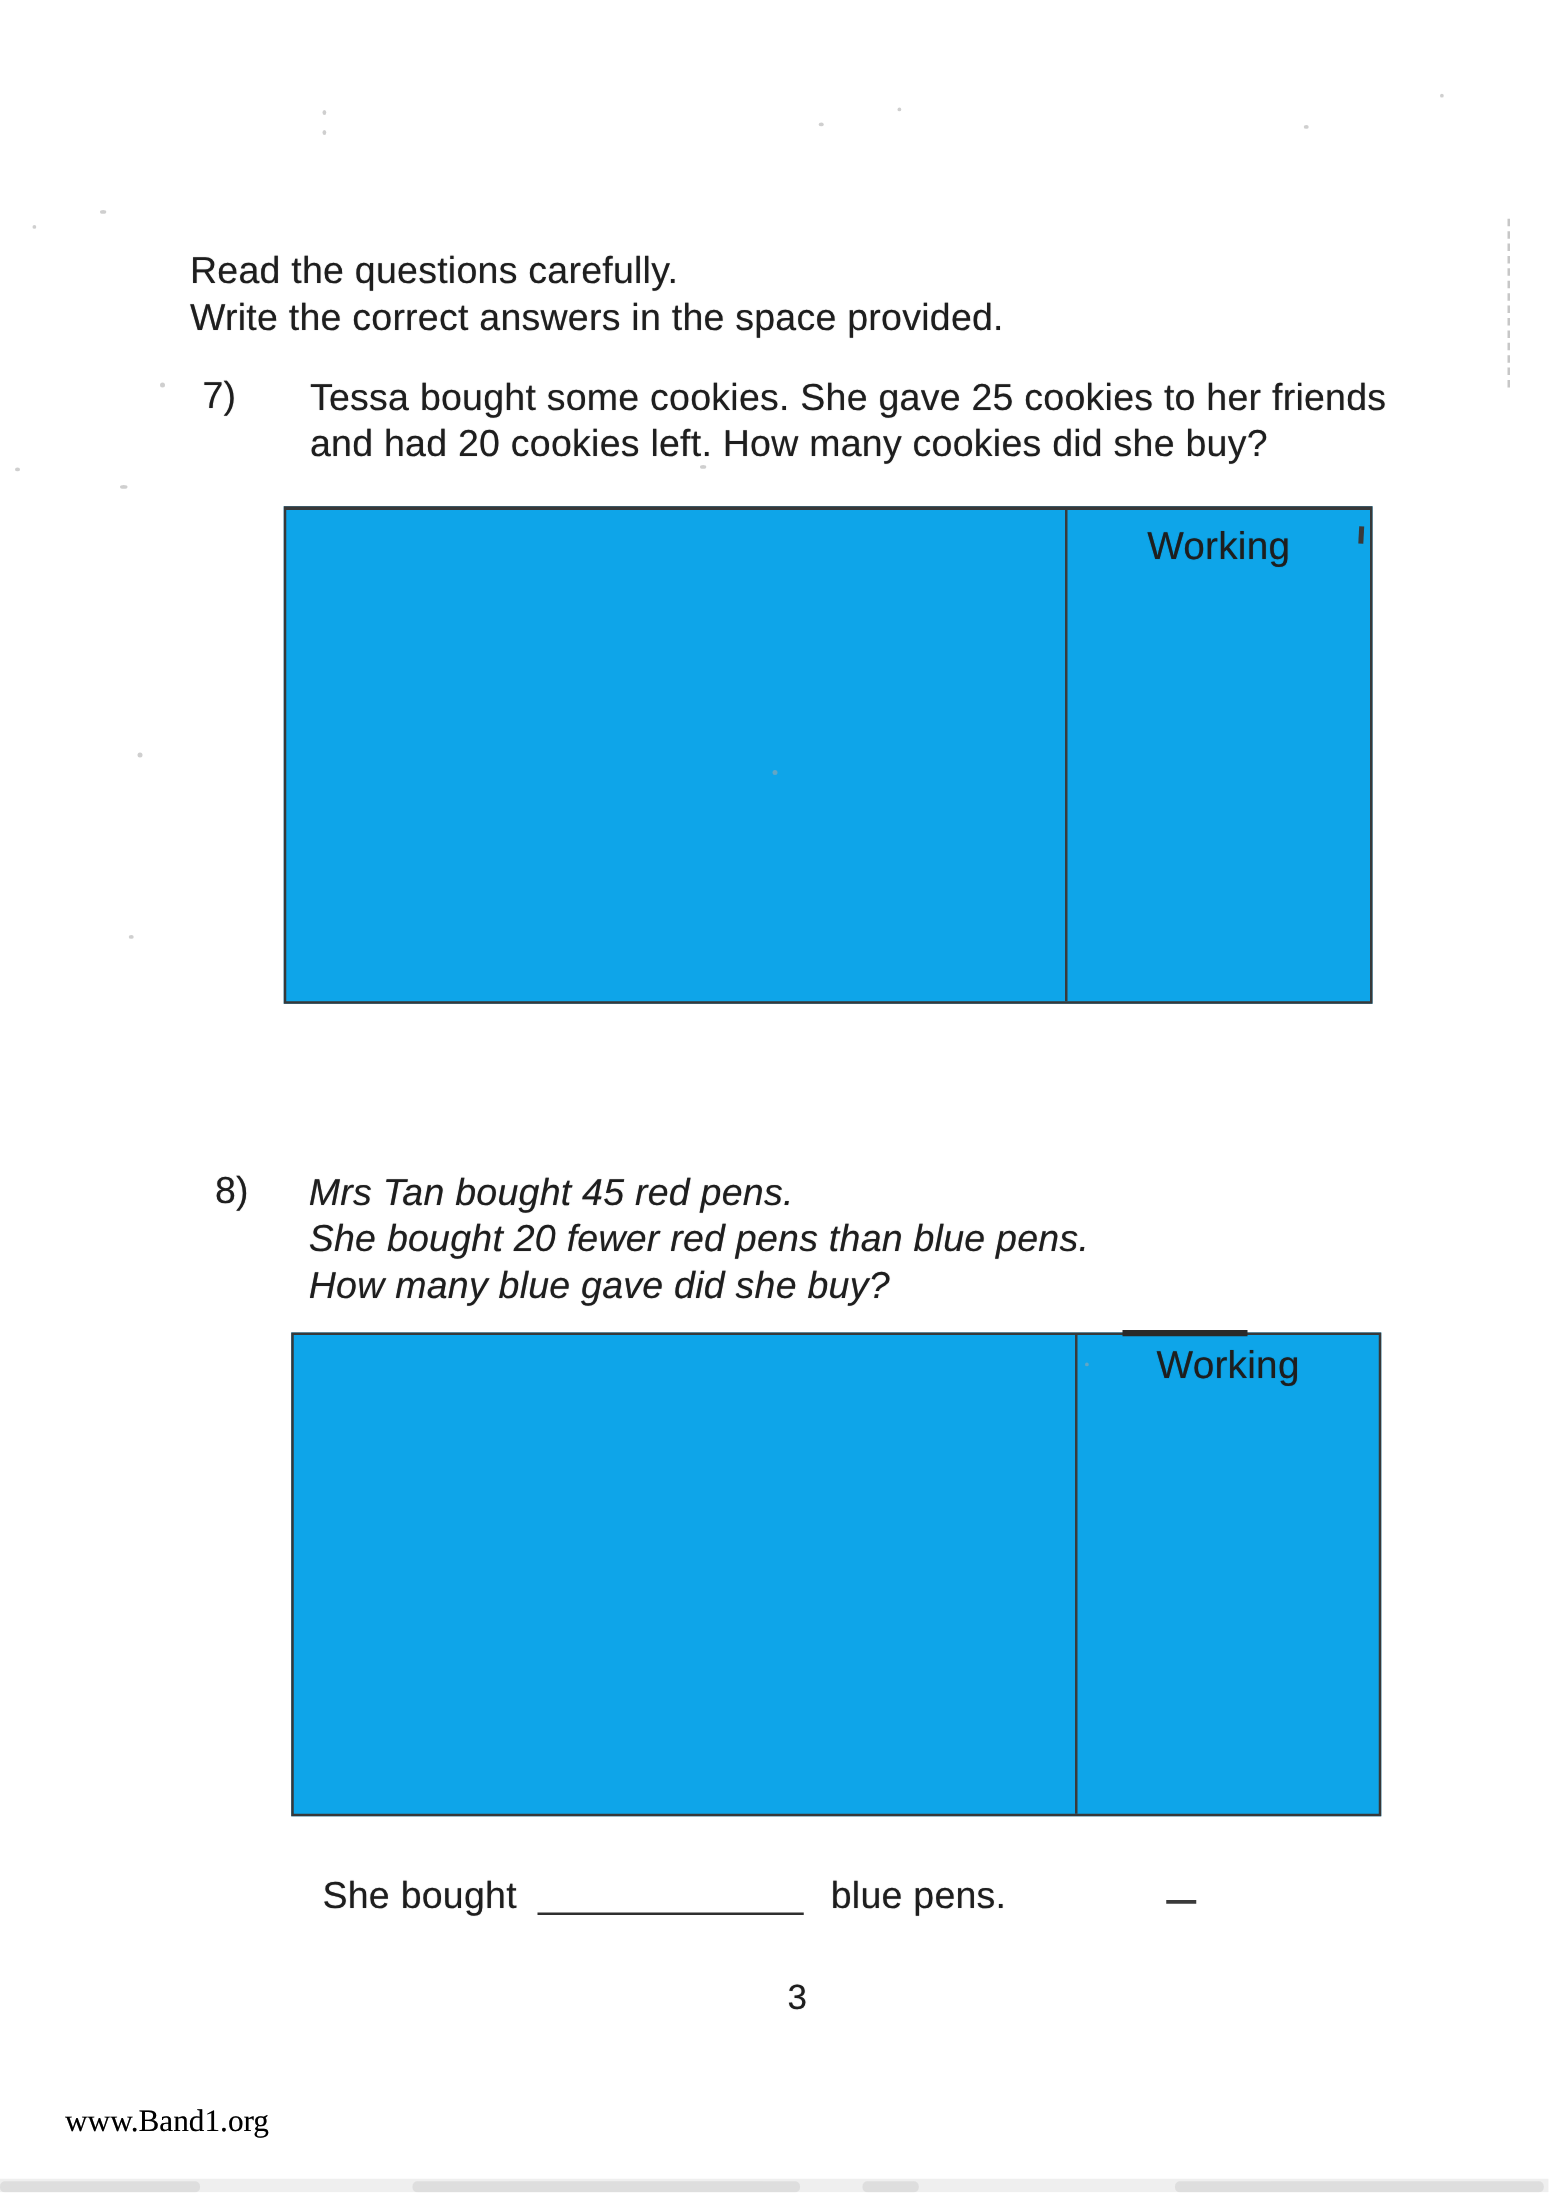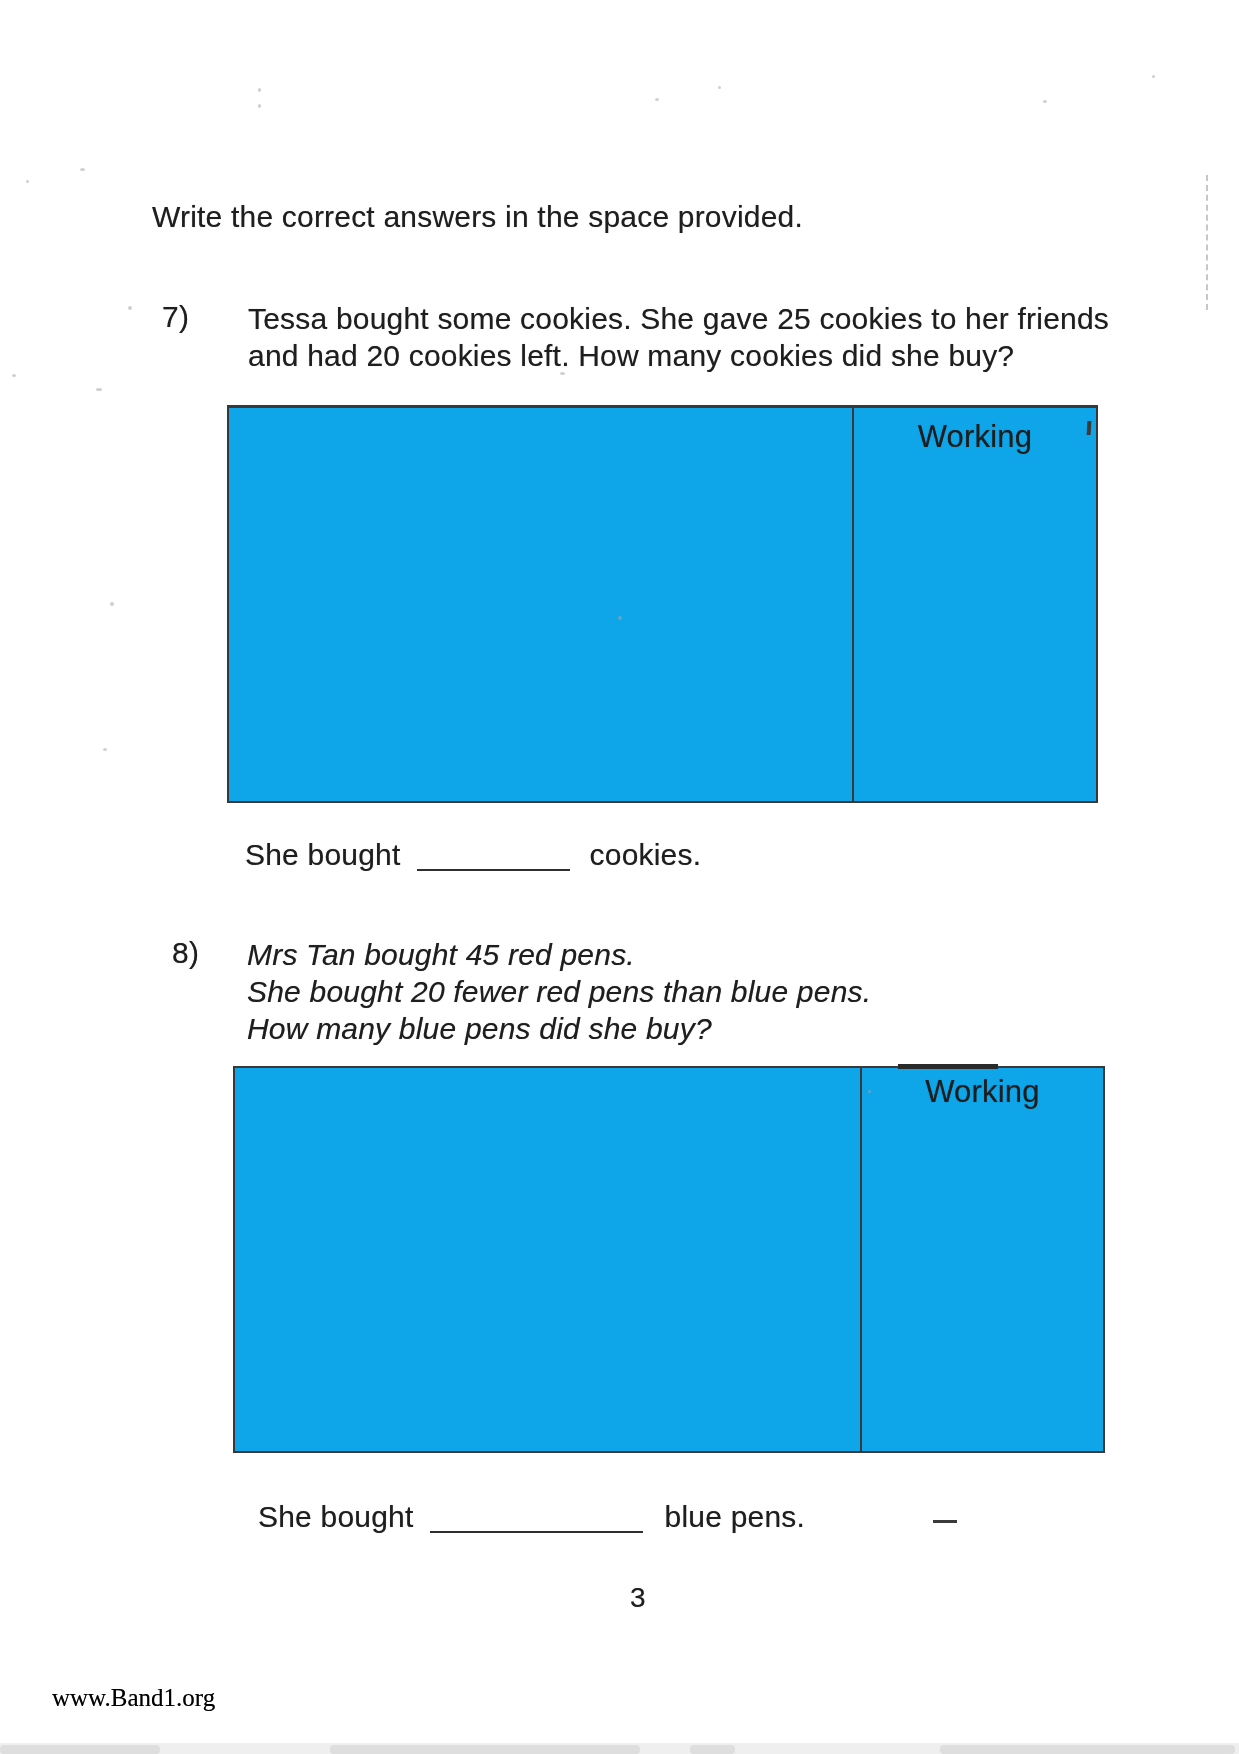--- a/index.html
+++ b/index.html
@@ -76,49 +76,45 @@
     background:#efefef;
   }
   .smudge{position:absolute;bottom:0;height:9px;background:#d9d9d9;opacity:0.8;border-radius:4px;}
 </style>
 </head>
 <body>
 
 <div class="page">
 
   <div class="instructions scan-text">
+    <div>Read the questions carefully.</div>
     <div>Write the correct answers in the space provided.</div>
   </div>
 
   <div class="qnum scan-text" style="left:162px;top:300px;">7)</div>
   <div class="qtext scan-text" style="left:248px;top:300px;">
     <div>Tessa bought some cookies. She gave 25 cookies to her friends</div>
     <div>and had 20 cookies left. How many cookies did she buy?</div>
   </div>
 
   <div class="workbox" style="left:227px;top:405px;width:867px;height:393px;border-top-width:3px;">
     <div class="answer-area" style="width:623px;"></div>
     <div class="divider" style="left:623px;"></div>
     <div class="working-col" style="left:625px;">
       <span class="working-label scan-text">Working</span>
     </div>
     <div class="tick-mark" style="left:858px;top:13px;width:4px;height:14px;transform:rotate(3deg);"></div>
   </div>
 
-  <div class="answer-line scan-text" style="left:245px;top:838px;">
-    <span>She bought</span>
-    <span class="blank" style="width:153px;margin-left:8px;"></span>
-    <span style="margin-left:11px;">cookies.</span>
-  </div>
 
   <div class="qnum scan-text" style="left:172px;top:936px;">8)</div>
   <div class="qtext scan-text" style="left:247px;top:936px;font-style:italic;">
     <div>Mrs Tan bought 45 red pens.</div>
     <div>She bought 20 fewer red pens than blue pens.</div>
-    <div>How many blue pens did she buy?</div>
+    <div>How many blue gave did she buy?</div>
   </div>
 
   <div class="workbox" style="left:233px;top:1066px;width:868px;height:383px;">
     <div class="answer-area" style="width:625px;"></div>
     <div class="divider" style="left:625px;"></div>
     <div class="working-col" style="left:627px;">
       <span class="working-label scan-text" style="margin-top:6px;">Working</span>
     </div>
 
     <div style="position:absolute;left:663px;top:-4px;width:100px;height:5px;background:#2a2a2a;"></div>

